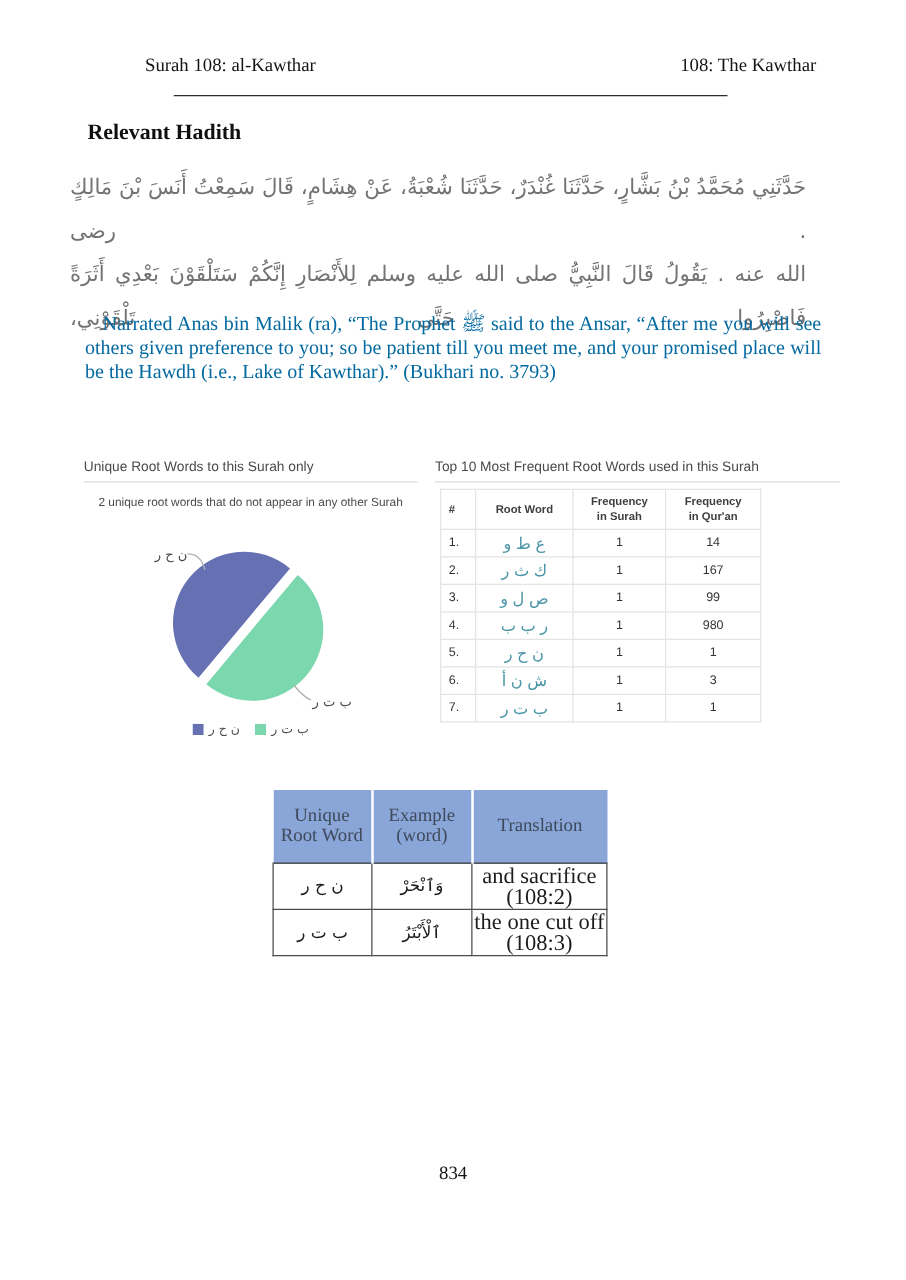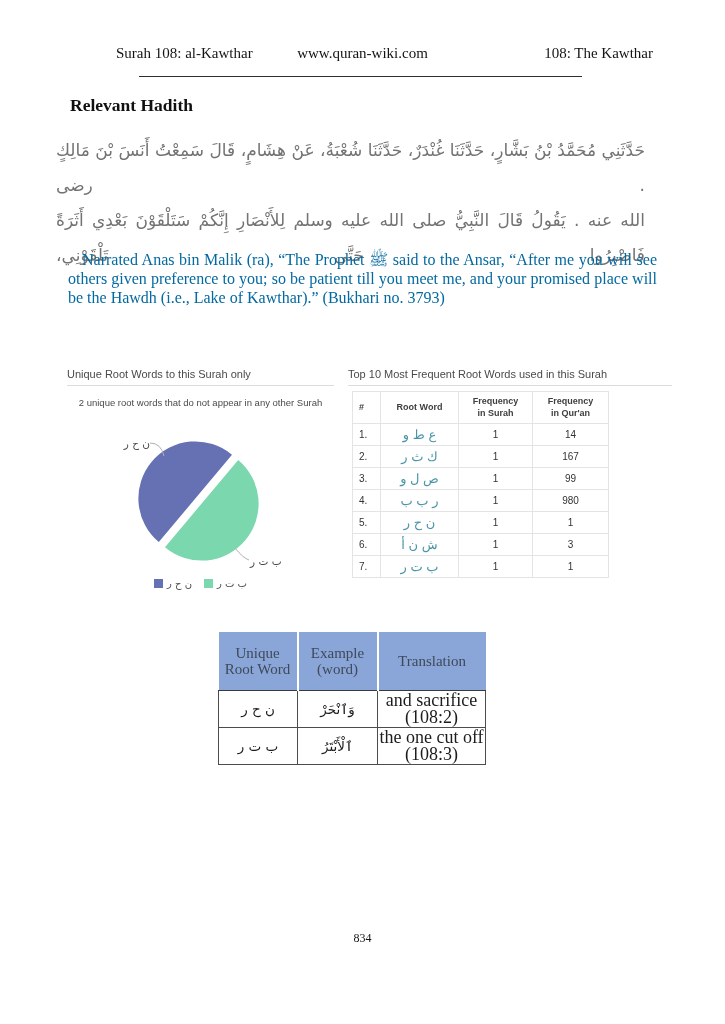--- a/index.html
+++ b/index.html
@@ -52,29 +52,28 @@
   
   table.uniq { left:218px; top:632px; width:267px; border-collapse:collapse; table-layout:fixed; }
   table.uniq thead th { background:#8AA5D8; color:#3E4A59; font-weight:normal; font-size:15px;
     line-height:16.5px; padding:5px 3px; vertical-align:middle; text-align:center;
     border-left:2.5px solid #ffffff; border-bottom:1.5px solid #3a3a3a; height:48px; }
   table.uniq thead th:first-child { border-left:none;margin-top:28px; }
   table.uniq tbody td { border:1.2px solid #4c4c4c; text-align:center; vertical-align:middle;
     height:33px; line-height:17px; color:#1c1c1c; font-size:18px; }
   table.uniq td.ar { font-family:"DejaVu Sans", sans-serif; font-size:13.5px; direction:rtl; }
 
-  .footer { left:0; width:725px; top:931px; text-align:center; font-size:12px; color:#141414; }
+  .footer { left:0; width:725px; top:931px; text-align:center; font-size:15px; color:#141414; }
 </style>
 </head>
 <body>
 
 <div class="page">
 
   <div class="abs hdr" style="left:70px; top:45px;margin-left:46px;">Surah 108: al-Kawthar</div>
-  <div class="abs hdr hdr-center" style="top:45px;">www.quran-wiki.com</div>
   <div class="abs hdr" style="right:72px; top:45px;">108: The Kawthar</div>
   <div class="abs hdr-rule"></div>
 
   <div class="abs h-bold" style="left:70px; top:95px;">Relevant Hadith</div>
 
   <div class="abs ar-block">
     <div class="ar-line">حَدَّثَنِي مُحَمَّدُ بْنُ بَشَّارٍ، حَدَّثَنَا غُنْدَرٌ، حَدَّثَنَا شُعْبَةُ، عَنْ هِشَامٍ، قَالَ سَمِعْتُ أَنَسَ بْنَ مَالِكٍ . رضى</div>
     <div class="ar-line">الله عنه . يَقُولُ قَالَ النَّبِيُّ صلى الله عليه وسلم لِلأَنْصَارِ إِنَّكُمْ سَتَلْقَوْنَ بَعْدِي أَثَرَةً فَاصْبِرُوا حَتَّى تَلْقَوْنِي،</div>
   </div>
 

